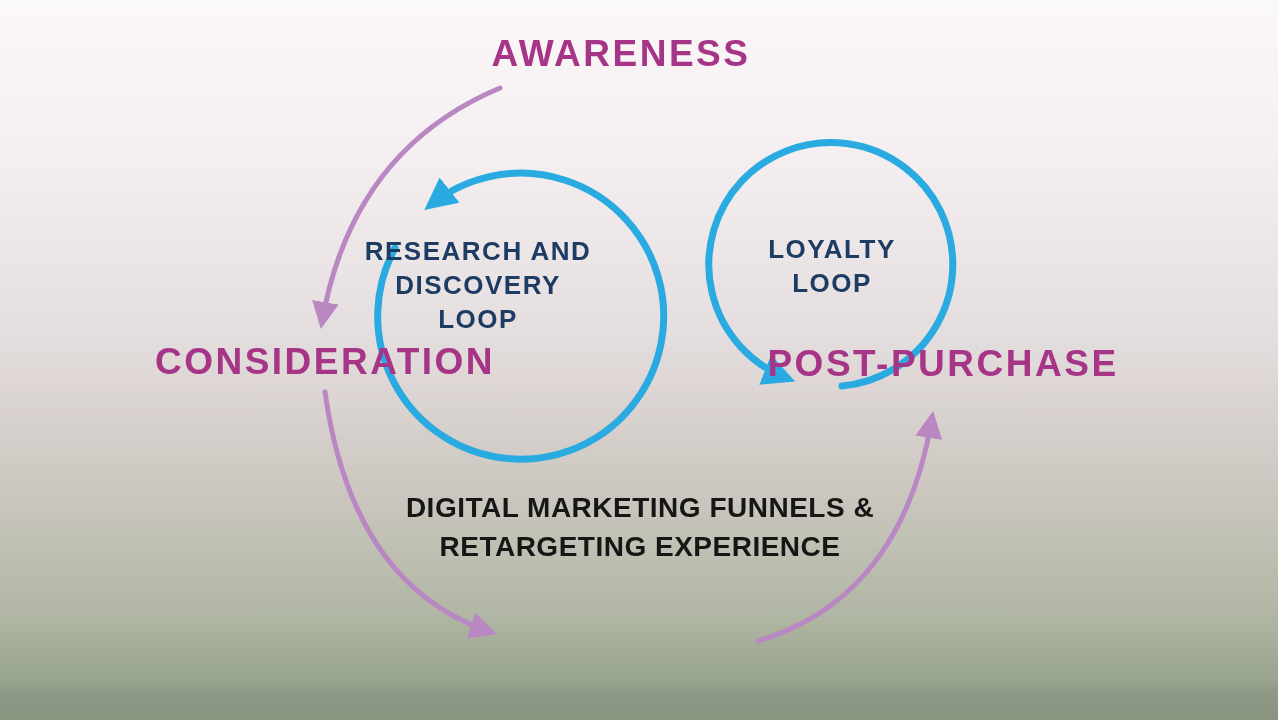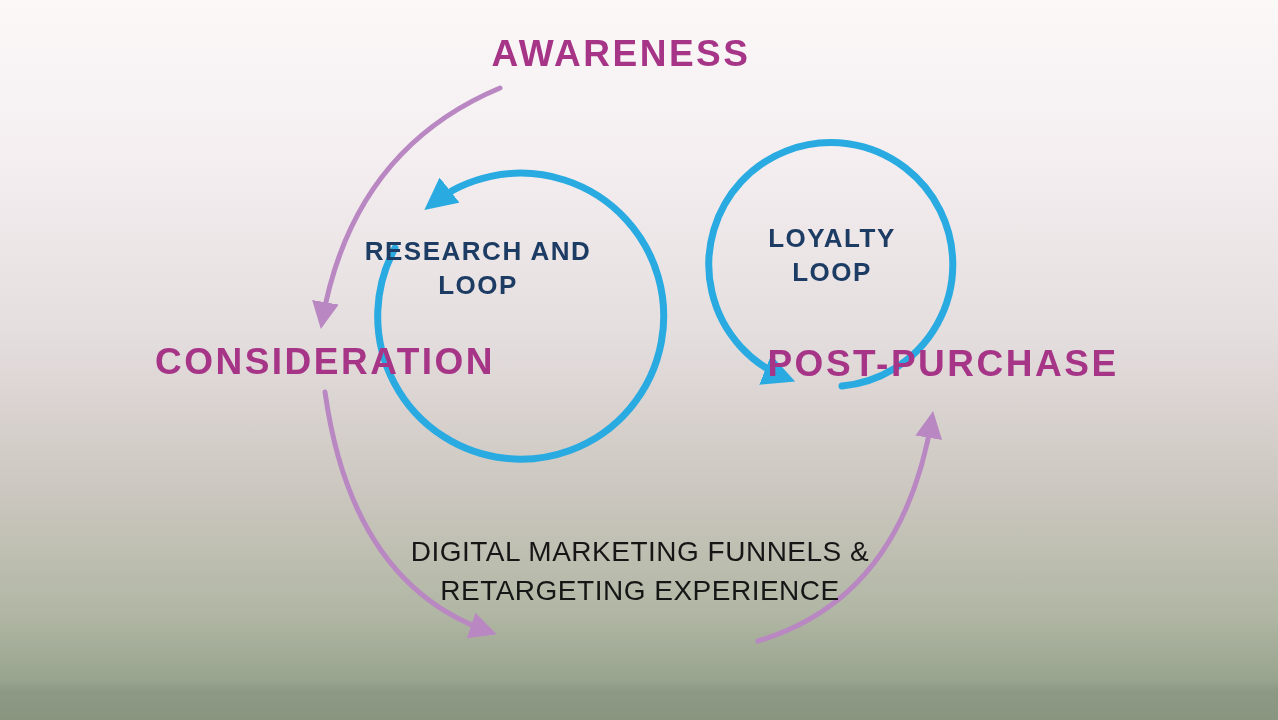--- a/index.html
+++ b/index.html
@@ -19,21 +19,21 @@
       #89957f 100%);
   }
   #arrows{position:absolute;left:0;top:0;width:1278px;height:720px;}
   .blue-stroke{fill:none;stroke:var(--blue,#29abe2);stroke-width:7;stroke-linecap:round;}
   .purple-stroke{fill:none;stroke:var(--purple-arrow,#b987c2);stroke-width:5;stroke-linecap:round;}
   .blue-fill{fill:var(--blue,#29abe2);}
   .purple-fill{fill:var(--purple-arrow,#b987c2);}
   .label{position:absolute;transform:translateX(-50%);text-align:center;white-space:nowrap;font-weight:bold;}
   .magenta{color:var(--magenta,#a63487);font-size:37px;letter-spacing:2.5px;}
   .navy{color:var(--navy,#1d3c63);font-size:26px;letter-spacing:1.5px;line-height:34px;}
-  .caption-text{color:var(--ink,#161616);font-size:28px;letter-spacing:0.5px;line-height:39px;font-weight:400;margin-top:44px;}
+  .caption-text{color:var(--ink,#161616);font-size:28px;letter-spacing:0.5px;line-height:39px;font-weight:700;}
   .two-line{line-height:39px;margin-top:15px;}
 </style>
 </head>
 <body>
 
 <div id="canvas">
 
   <svg id="arrows" viewBox="0 0 1278 720" xmlns="http://www.w3.org/2000/svg">
     <defs>
       <marker id="arrow-blue" markerWidth="4.6" markerHeight="4.6" refX="3.2" refY="2.3" orient="auto" markerUnits="strokeWidth">
@@ -54,24 +54,25 @@
 
     <path class="purple-stroke" d="M 758 641 Q 902 598 932 418" marker-end="url(#arrow-purple)"></path>
   </svg>
 
   <div class="label magenta" style="left:325px;top:341px;">CONSIDERATION</div>
 
   <div class="label magenta" style="left:621px;top:33px;">AWARENESS</div>
 
   <div class="label navy" style="left:478px;top:234px;">
     <div>RESEARCH AND</div>
+    <div>DISCOVERY</div>
     <div>LOOP</div>
   </div>
 
-  <div class="label navy" style="left:832px;top:221px;">
+  <div class="label navy" style="left:832px;top:232px;">
     <div>LOYALTY</div>
     <div>LOOP</div>
   </div>
 
   <div class="label magenta two-line" style="left:943px;top:329px;">
     <div>POST-PURCHASE</div>
   </div>
 
   <div class="label caption-text" style="left:640px;top:488px;">
     <div>DIGITAL MARKETING FUNNELS &amp;</div>

